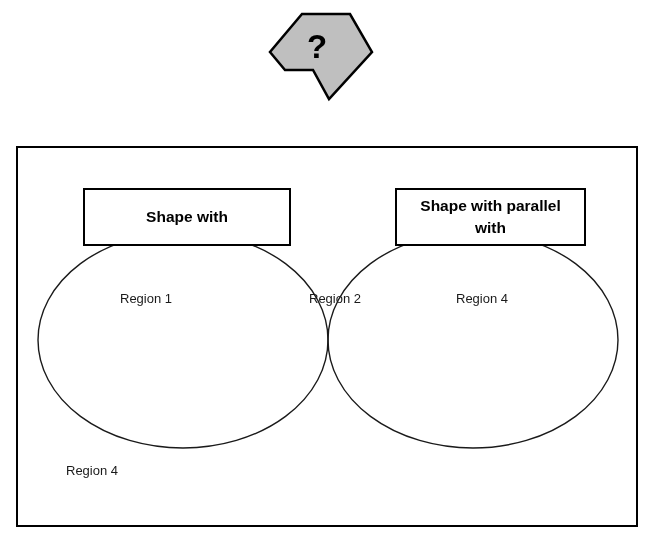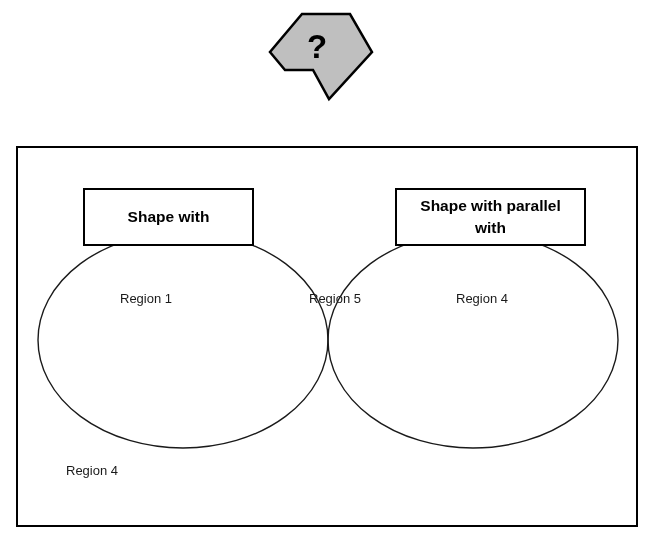--- a/index.html
+++ b/index.html
@@ -87,21 +87,21 @@
     justify-content: center;
     color: #000000;
   }
   .label-box .ln {
     display: block;
     white-space: nowrap;
   }
   #label-left {
     left: 83px;
     top: 188px;
-    width: 171px;
+    width: 208px;
     height: 58px;
   }
   #label-right {
     left: 395px;
     top: 188px;
     width: 191px;
     height: 58px;
   }
 
   
@@ -138,17 +138,17 @@
   <div class="label-box" id="label-left">
     <span class="ln">Shape with</span>
   </div>
 
   <div class="label-box" id="label-right">
     <span class="ln">Shape with parallel</span>
     <span class="ln">with</span>
   </div>
 
   <div class="region-label" id="region-1">Region 1</div>
-  <div class="region-label" id="region-2">Region 5</div>
+  <div class="region-label" id="region-2">Region 2</div>
   <div class="region-label" id="region-3">Region 4</div>
   <div class="region-label" id="region-4">Region 4</div>
 
 </div>
 
 </body></html>

